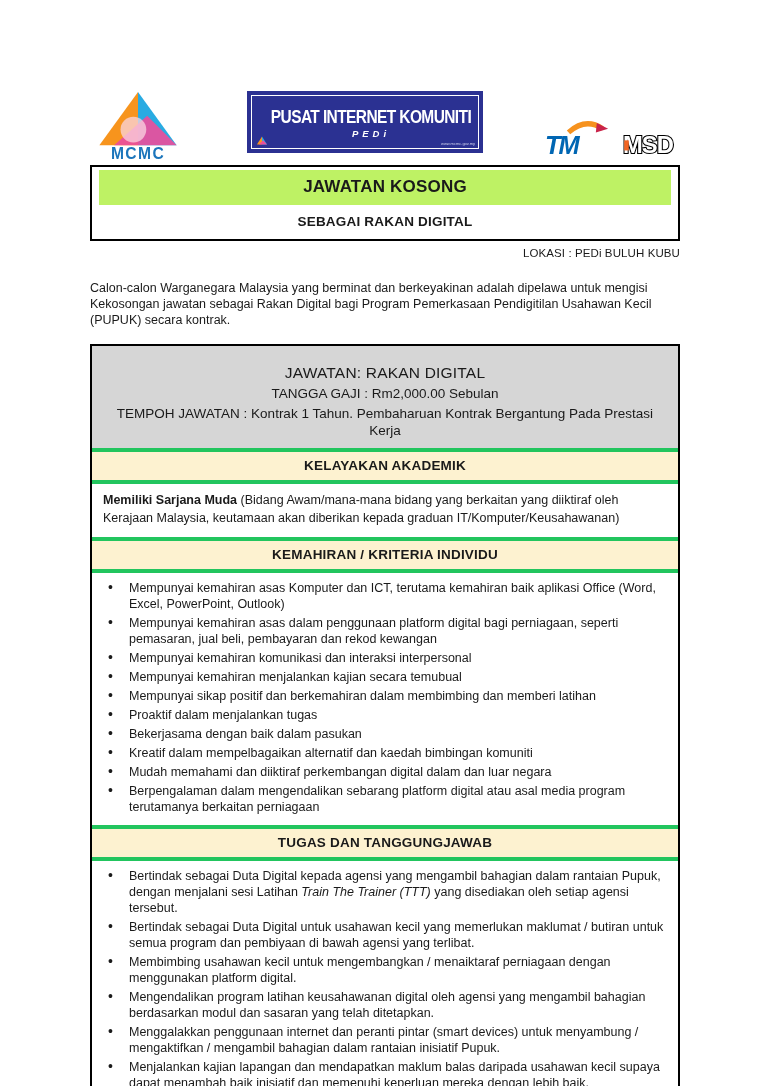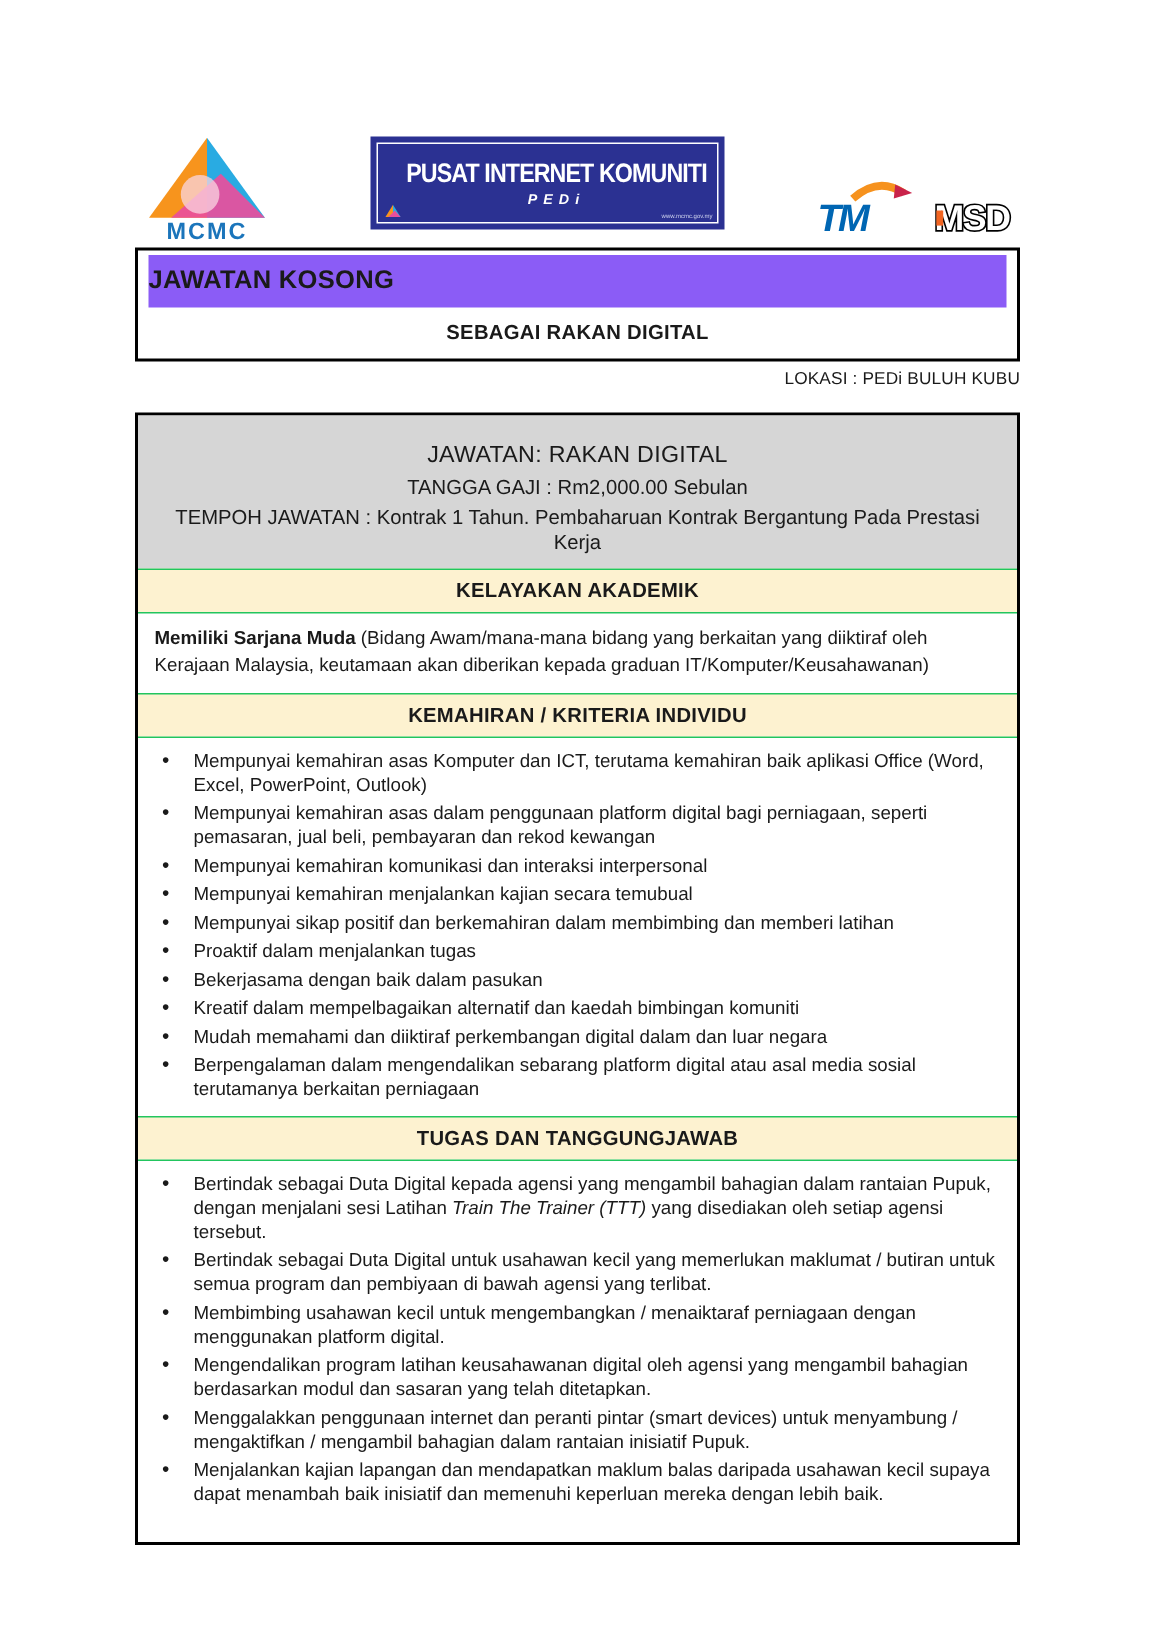--- a/index.html
+++ b/index.html
@@ -31,32 +31,32 @@
   }
   .banner-sub{
     color:#fff;font-weight:bold;font-style:italic;font-size:9.5px;letter-spacing:4px;margin-top:2px;
   }
   .banner-tri{position:absolute;left:4px;bottom:2px;}
   .banner-url{position:absolute;right:3px;bottom:2px;color:#cfd3ee;font-size:4px;}
   .right-logos{display:flex;align-items:flex-end;gap:6px;align-self:flex-end;margin-bottom:4px;}
   
   .title-box{border:2px solid #000;margin-top:3px;padding:3px 7px 0 7px;}
   .title-bar{
-    background:#8b5cf6;text-align:left;font-weight:bold;font-size:17px;
+    background:#bef264;text-align:center;font-weight:bold;font-size:17px;
     padding:7px 0 8px 0;letter-spacing:0.2px;
   }
   .title-sub{
     text-align:center;font-weight:bold;font-size:13.5px;padding:9px 0 10px 0;letter-spacing:0.2px;
   }
   .lokasi-line{text-align:right;font-weight:normal;font-size:11.5px;margin-top:6px;letter-spacing:0.1px;}
   
   .intro{font-size:12.5px;line-height:16px;margin-top:21px;}
   
   .main-table{border:2px solid #000;margin-top:16px;}
-  .row{border-top:1px solid #22c55e;}
+  .row{border-top:4px solid #22c55e;}
   .row:first-child{border-top:none;}
   .salary-box{background:#d6d6d6;text-align:center;font-weight:normal;padding:18px 14px 9px 14px;}
   .salary-line1{font-size:15.5px;letter-spacing:0.2px;}
   .salary-line2,.salary-line3{font-size:13.5px;margin-top:3px;line-height:17px;}
   .section-header{
     background:#fdf2d0;text-align:center;font-weight:bold;font-size:13.5px;
     padding:6px 0 7px 0;letter-spacing:0.2px;
   }
   .plain-cell{padding:8px 9px 10px 11px;font-size:12.5px;line-height:17.5px;}
   .bullets{list-style:none;margin:0;padding:7px 10px 10px 0;}
@@ -110,20 +110,21 @@
       </svg>
     </div>
   </div>
 
   <div class="title-box">
     <div class="title-bar">JAWATAN KOSONG</div>
     <div class="title-sub">SEBAGAI RAKAN DIGITAL</div>
   </div>
   <div class="lokasi-line">LOKASI : PEDi BULUH KUBU</div>
 
+  <p class="intro">Calon-calon Warganegara Malaysia yang berminat dan berkeyakinan adalah dipelawa untuk mengisi Kekosongan jawatan sebagai Rakan Digital bagi Program Pemerkasaan Pendigitilan Usahawan Kecil (PUPUK) secara kontrak.</p>
 
   <div class="main-table">
 
     <div class="row salary-box">
       <div class="salary-line1">JAWATAN: RAKAN DIGITAL</div>
       <div class="salary-line2">TANGGA GAJI : Rm2,000.00 Sebulan</div>
       <div class="salary-line3">TEMPOH JAWATAN : Kontrak 1 Tahun. Pembaharuan Kontrak Bergantung Pada Prestasi Kerja</div>
     </div>
 
     <div class="row section-header">KELAYAKAN AKADEMIK</div>
@@ -137,21 +138,21 @@
     <ul class="row bullets">
       <li>Mempunyai kemahiran asas Komputer dan ICT, terutama kemahiran baik aplikasi Office (Word, Excel, PowerPoint, Outlook)</li>
       <li>Mempunyai kemahiran asas dalam penggunaan platform digital bagi perniagaan, seperti pemasaran, jual beli, pembayaran dan rekod kewangan</li>
       <li>Mempunyai kemahiran komunikasi dan interaksi interpersonal</li>
       <li>Mempunyai kemahiran menjalankan kajian secara temubual</li>
       <li>Mempunyai sikap positif dan berkemahiran dalam membimbing dan memberi latihan</li>
       <li>Proaktif dalam menjalankan tugas</li>
       <li>Bekerjasama dengan baik dalam pasukan</li>
       <li>Kreatif dalam mempelbagaikan alternatif dan kaedah bimbingan komuniti</li>
       <li>Mudah memahami dan diiktiraf perkembangan digital dalam dan luar negara</li>
-      <li>Berpengalaman dalam mengendalikan sebarang platform digital atau asal media sosial terutamanya berkaitan perniagaan</li>
+      <li>Berpengalaman dalam mengendalikan sebarang platform digital atau asal media program terutamanya berkaitan perniagaan</li>
     </ul>
 
     <div class="row section-header">TUGAS DAN TANGGUNGJAWAB</div>
 
     <ul class="row bullets tall-bottom">
       <li><span>Bertindak sebagai Duta Digital kepada agensi yang mengambil bahagian dalam rantaian Pupuk, dengan menjalani sesi Latihan </span><span class="italic">Train The Trainer (TTT)</span><span> yang disediakan oleh setiap agensi tersebut.</span></li>
       <li><span>Bertindak sebagai Duta Digital untuk usahawan kecil yang memerlukan maklumat / butiran untuk semua program dan pembiyaan di bawah agensi yang terlibat.</span></li>
       <li><span>Membimbing usahawan kecil untuk mengembangkan / menaiktaraf perniagaan dengan menggunakan platform digital.</span></li>
       <li><span>Mengendalikan program latihan keusahawanan digital oleh agensi yang mengambil bahagian berdasarkan modul dan sasaran yang telah ditetapkan.</span></li>
       <li><span>Menggalakkan penggunaan internet dan peranti pintar (smart devices) untuk menyambung / mengaktifkan / mengambil bahagian dalam rantaian inisiatif Pupuk.</span></li>

